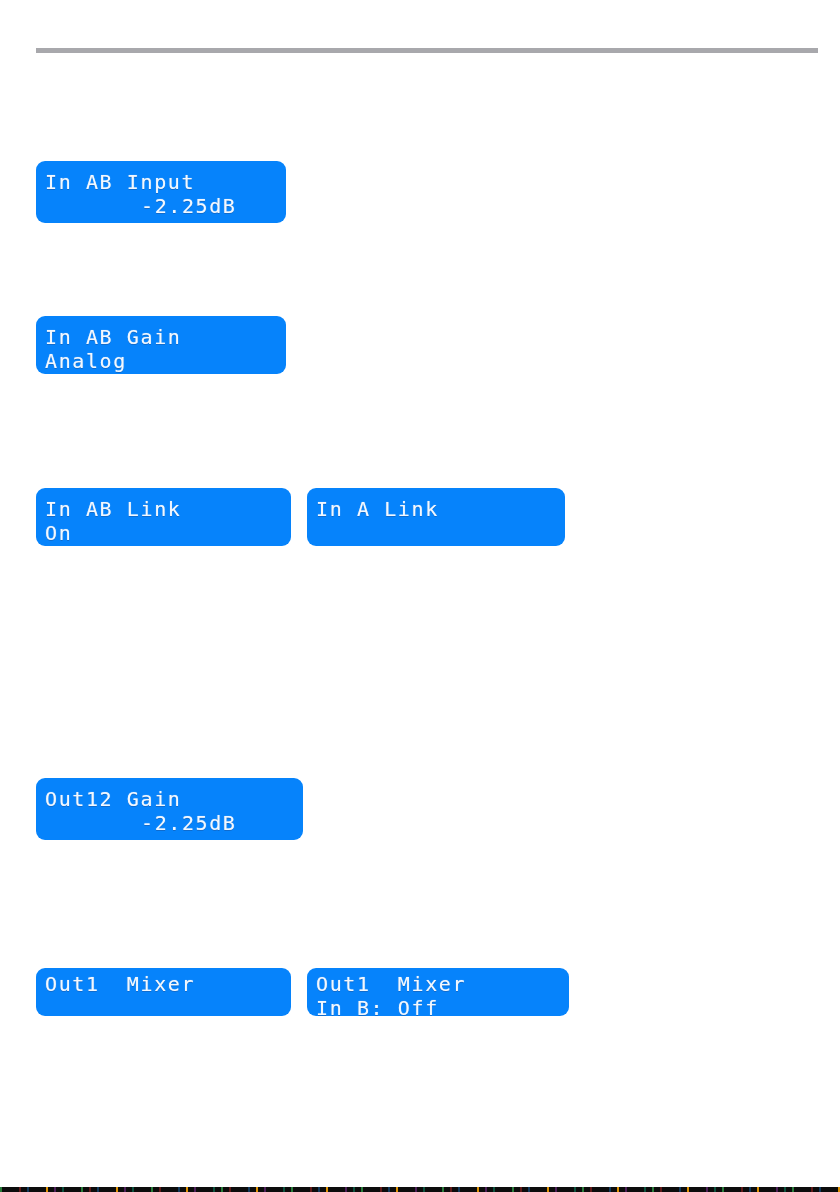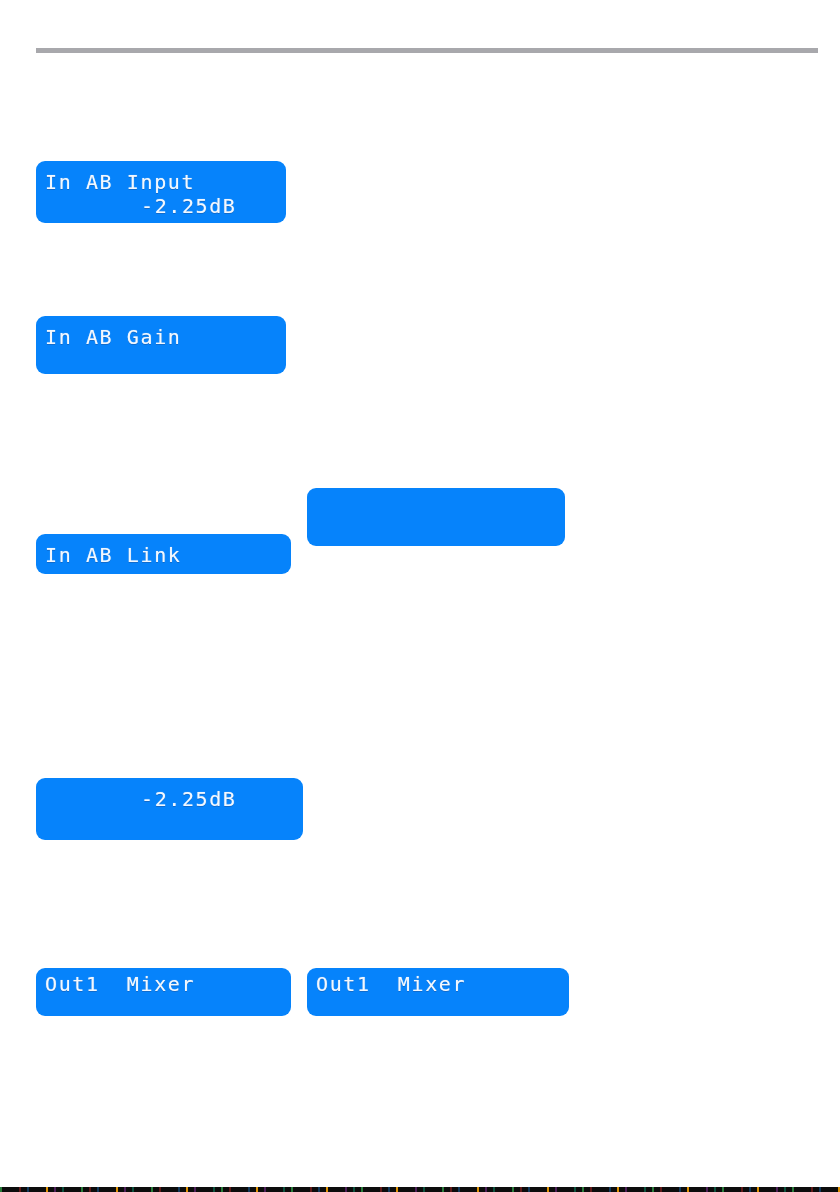--- a/index.html
+++ b/index.html
@@ -64,59 +64,64 @@
       0 0 1px rgba(255,255,255,0.55),
       0 1px 0 rgba(0,60,140,0.45);
   }
   .lcd-line.indent {
     padding-left: 96px;
   }
 
   
   #panel-in-ab-gain   { left: 36px;  top: 161px; width: 250px; height: 62px; }
   #panel-in-ab-input  { left: 36px;  top: 316px; width: 250px; height: 58px; }
-  #panel-in-ab-link   { left: 36px;  top: 488px; width: 255px; height: 40px; margin-top: 46px; }
+  #panel-in-ab-link   { left: 36px;  top: 488px; width: 255px; height: 58px; }
   #panel-in-a-link    { left: 307px; top: 488px; width: 258px; height: 58px; }
   #panel-out12-gain   { left: 36px;  top: 778px; width: 267px; height: 62px; }
   #panel-out1-mixer-a { left: 36px;  top: 968px; width: 255px; height: 48px; }
   #panel-out1-mixer-b { left: 307px; top: 968px; width: 262px; height: 48px; }
 
   #panel-out1-mixer-a, #panel-out1-mixer-b { padding-top: 4px; padding-bottom: 4px; }
 </style>
 </head>
 <body>
 
 <div class="top-rule"></div>
 
 <div class="lcd" id="panel-in-ab-gain">
   <div class="lcd-line">In AB Input</div>
   <div class="lcd-line indent">-2.25dB</div>
 </div>
 
 <div class="lcd" id="panel-in-ab-input">
   <div class="lcd-line">In AB Gain</div>
+  <div class="lcd-line">Analog</div>
 </div>
 
 <div class="lcd" id="panel-in-ab-link">
   <div class="lcd-line">In AB Link</div>
+  <div class="lcd-line">On</div>
 </div>
 
 <div class="lcd" id="panel-in-a-link">
+  <div class="lcd-line">In A Link</div>
 </div>
 
 <div class="lcd" id="panel-out12-gain">
+  <div class="lcd-line">Out12 Gain</div>
   <div class="lcd-line indent">-2.25dB</div>
 </div>
 
 <div class="lcd" id="panel-out1-mixer-a">
   <div class="lcd-line">Out1  Mixer</div>
 </div>
 
 <div class="lcd" id="panel-out1-mixer-b">
   <div class="lcd-line">Out1  Mixer</div>
+  <div class="lcd-line">In B: Off</div>
 </div>
 
 <div class="bottom-edge">
     <span class="speck" style="left: 0px; background: rgb(43, 138, 62); opacity: 0.9;"></span>
     <span class="speck" style="left: 19px; background: rgb(201, 42, 42); opacity: 0.45;"></span>
     <span class="speck" style="left: 27px; background: rgb(25, 113, 194); opacity: 0.45;"></span>
     <span class="speck" style="left: 46px; background: rgb(245, 159, 0); opacity: 0.9;"></span>
     <span class="speck" style="left: 54px; background: rgb(156, 54, 181); opacity: 0.45;"></span>
     <span class="speck" style="left: 62px; background: rgb(12, 166, 120); opacity: 0.45;"></span>
     <span class="speck" style="left: 81px; background: rgb(43, 138, 62); opacity: 0.9;"></span>

